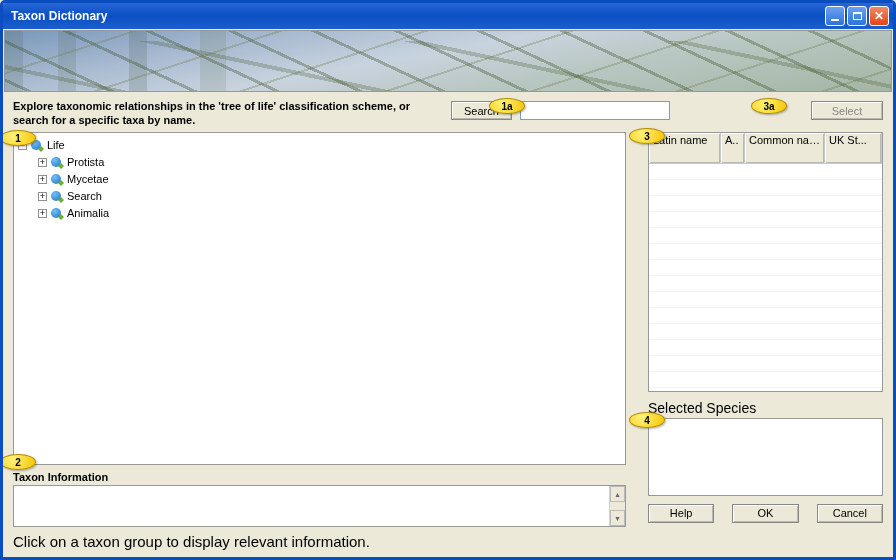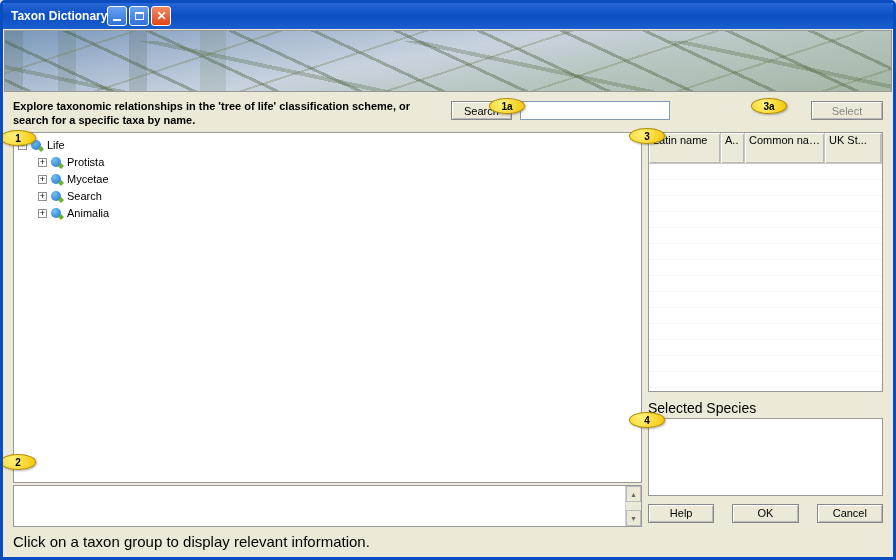--- a/index.html
+++ b/index.html
@@ -11,21 +11,21 @@
     height: 560px;
     overflow: hidden;
     border: 3px solid #0a4dbf;
     border-radius: 5px 5px 0 0;
   }
   .titlebar {
     height: 26px;
     background: linear-gradient(to bottom, #2766d6 0%, #0b4fc3 50%, #1a5fcf 100%);
     display: flex;
     align-items: center;
-    justify-content: flex-start;
+    justify-content: space-between;
     padding: 0 4px 0 8px;
   }
   .titlebar-title {
     color: #fff;
     font-weight: bold;
     font-size: 12px;
   }
   .titlebar-buttons {
     display: flex;
     gap: 2px;
@@ -73,21 +73,21 @@
     transform: translateY(10px);
     background:
       repeating-linear-gradient(12deg, rgba(80,100,60,.3) 0 4px, transparent 4px 55px);
   }
 
   .content {
     padding: 8px 10px 6px 10px;
     display: grid;
     grid-template-columns: 1fr 235px;
     grid-template-rows: auto 1fr;
-    column-gap: 6px;
+    column-gap: 22px;
     height: calc(100% - 26px - 64px);
     position: relative;
   }
   .toprow {
     grid-column: 1 / 3;
     display: flex;
     align-items: flex-start;
     gap: 8px;
     margin-bottom: 4px;
   }
@@ -327,20 +327,21 @@
               <span class="expander">+</span>
               <span class="taxon-icon"></span>
               <span>Animalia</span>
             </div>
               </li>
           </ul>
         </li>
       </ul>
     </div>
 
+    <div class="section-label">Taxon Information</div>
     <div class="info-box">
       <span></span>
       <div class="vscroll">
         <div class="sbtn">▴</div>
         <div class="sbtn">▾</div>
       </div>
     </div>
     <div class="hint">Click on a taxon group to display relevant information.</div>
   </div>
 

